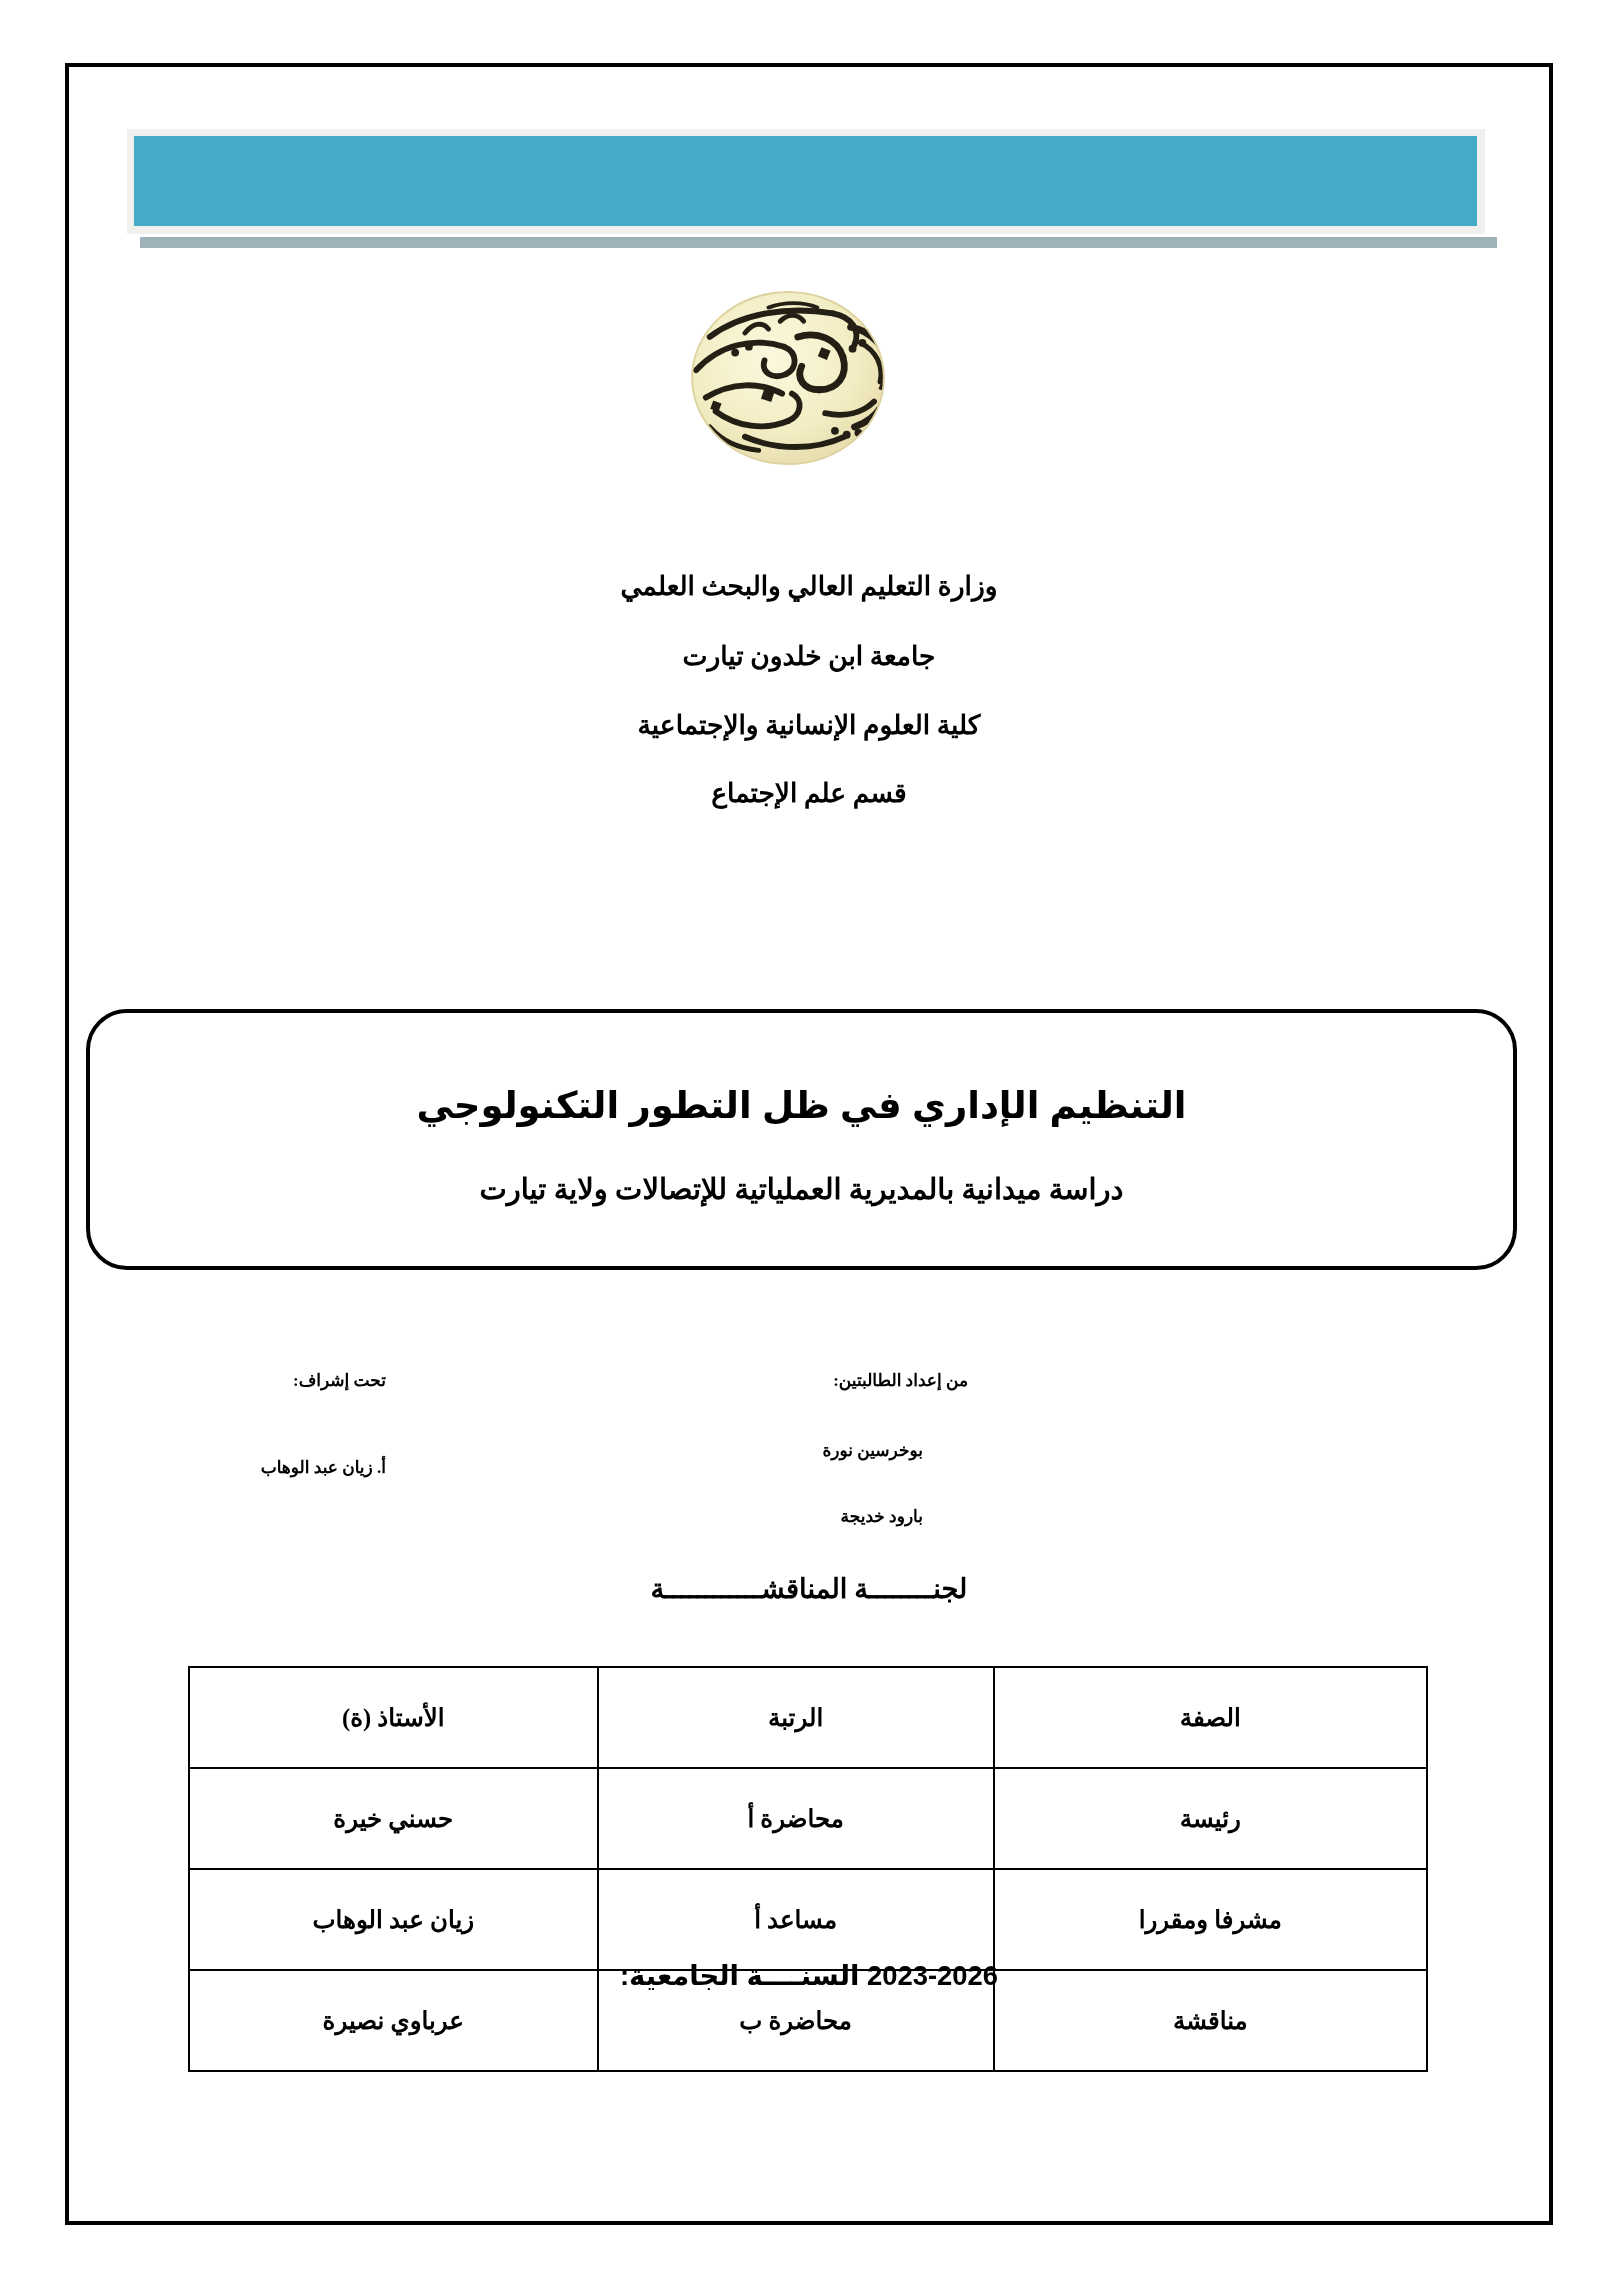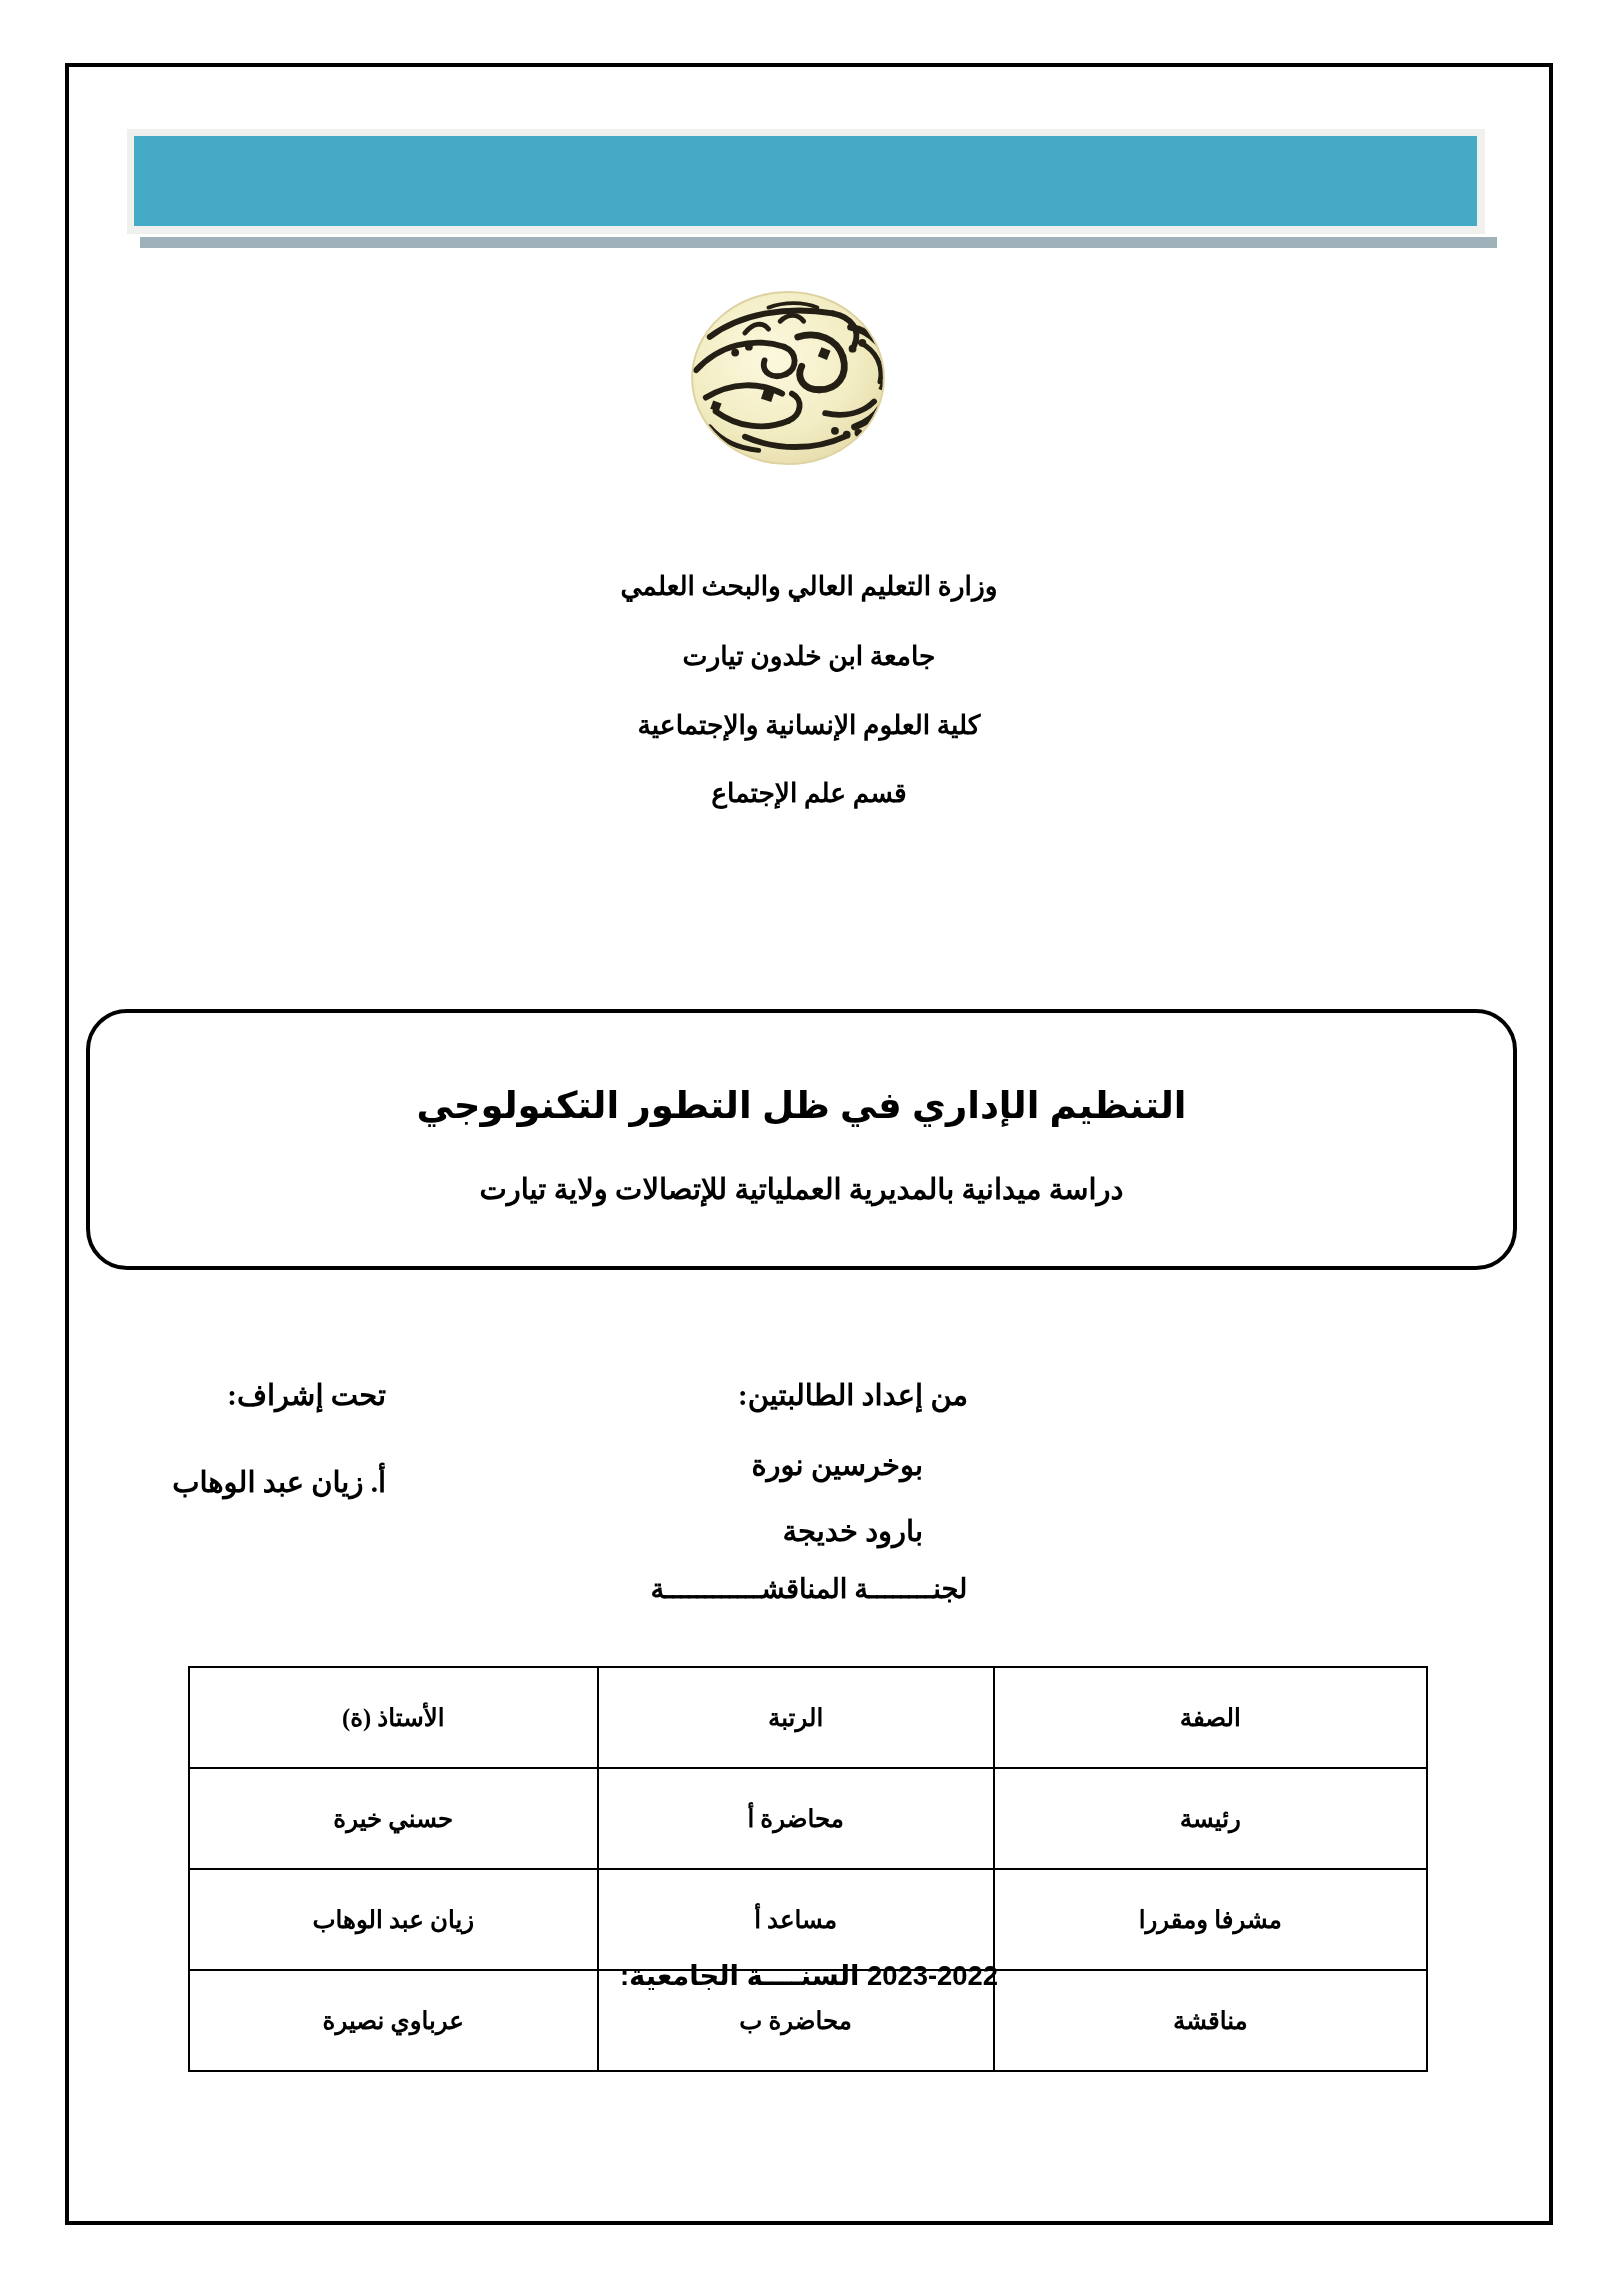--- a/index.html
+++ b/index.html
@@ -122,23 +122,22 @@
     font-size: 29px;
     white-space: nowrap;
   }
 
   
   .credit {
     position: absolute;
     direction: rtl;
     font-family: "Liberation Serif", "DejaVu Serif", serif;
     font-weight: bold;
-    font-size: 29px;
-    white-space: nowrap;
-    margin-top: 8px;
+    font-size: 17px;
+    white-space: nowrap;
   }
   .students-label { right: 653px; top: 1370px; text-align: right; }
   .student-1 { right: 698px; top: 1440px; }
   .student-2 { right: 698px; top: 1506px; }
   .supervisor-label { right: 1235px; top: 1370px; }
   .supervisor-name { right: 1235px; top: 1457px; }
 
   
   .jury-heading {
     position: absolute;
@@ -340,18 +339,18 @@
       </tr>
       <tr>
         <td>مناقشة</td>
         <td>محاضرة ب</td>
         <td>عرباوي نصيرة</td>
       </tr>
     </tbody>
   </table>
 
   <div class="year-line">
-    <span class="yr-num">2023-2022</span><span>&nbsp;</span><span>السنــــة الجامعية:</span>
+    <span class="yr-num">2023-2026</span><span>&nbsp;</span><span>السنــــة الجامعية:</span>
   </div>
 
 
 </div>
 
 
 </body></html>

